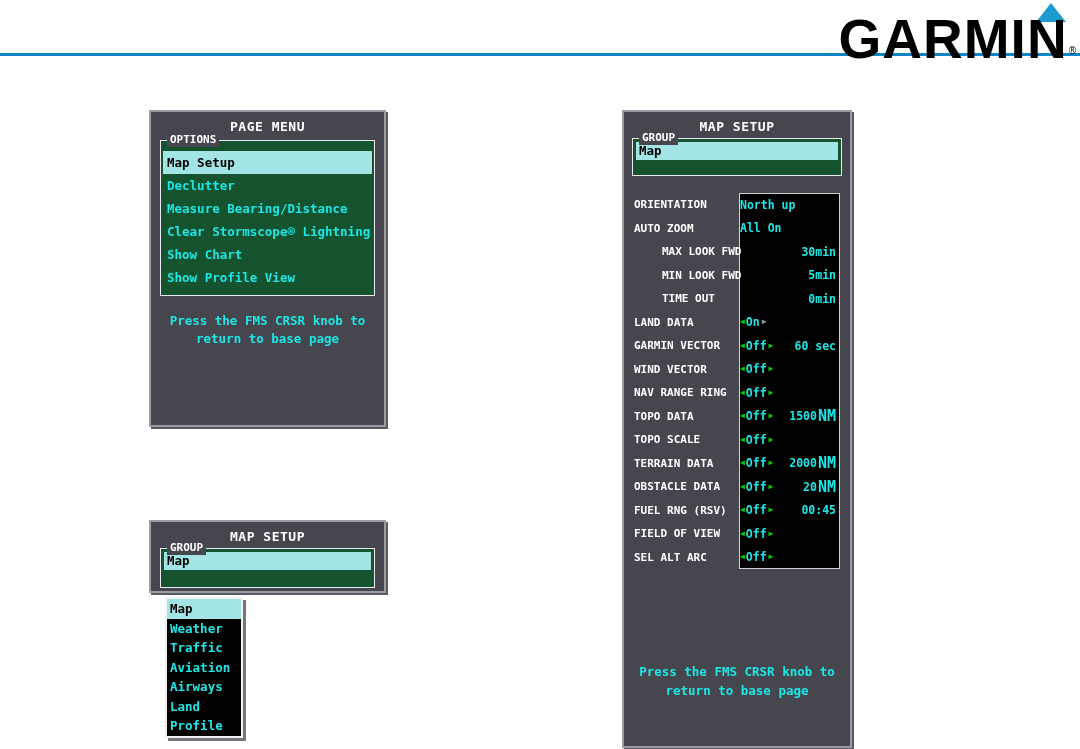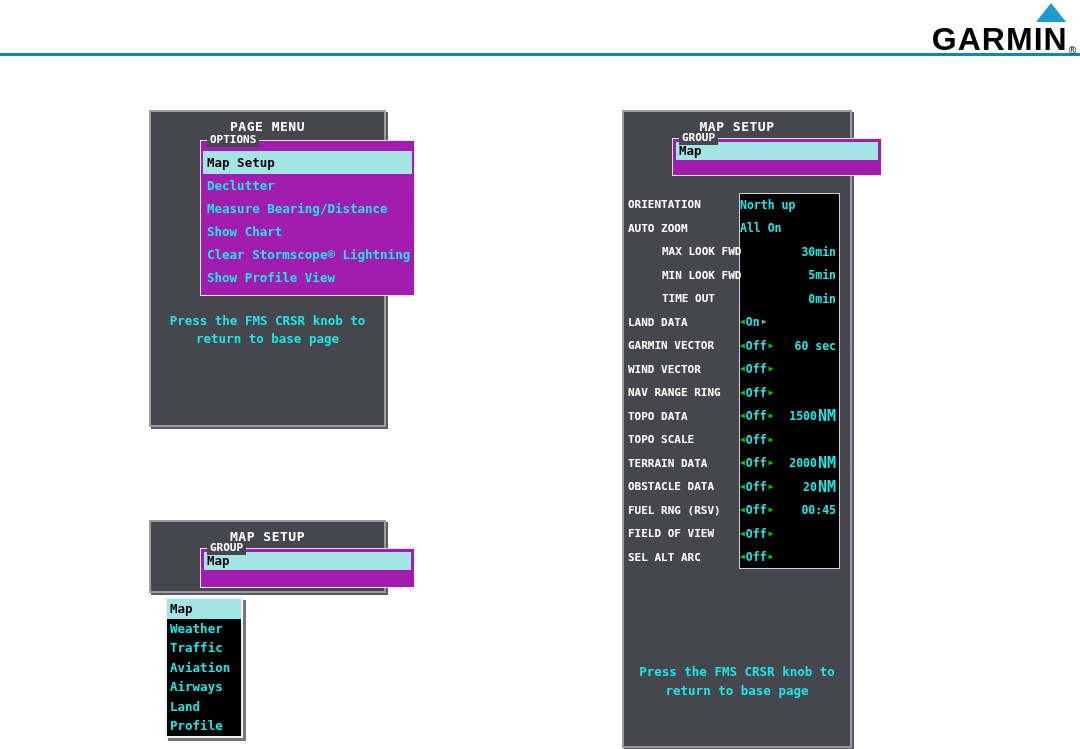--- a/index.html
+++ b/index.html
@@ -21,36 +21,36 @@
   
   .topline{position:absolute;left:0;top:53px;width:1080px;height:3px;background:var(--line-blue);}
   .brand{position:absolute;right:0;top:0;width:230px;height:64px;}
   .brand-triangle{
     position:absolute;top:3px;right:14px;width:0;height:0;
     border-left:15px solid transparent;border-right:15px solid transparent;
     border-bottom:19px solid var(--garmin-blue);
   }
   .brand-row{position:absolute;top:20px;right:4px;display:flex;align-items:flex-end;}
   .brand-name{
-    font-family:"Liberation Sans", sans-serif;font-weight:bold;font-size:32px;line-height:38px;
+    font-family:"Liberation Sans", sans-serif;font-weight:bold;font-size:55px;line-height:38px;
     letter-spacing:1px;color:#000;
   }
   .brand-reg{font-family:"Liberation Sans", sans-serif;font-size:10px;color:#000;margin:0 0 2px 1px;}
 
   
   .panel{
     position:absolute;background:var(--panel);
     border:2px solid #9b9ba3;
     box-shadow:2px 2px 0 0 #5a5a60;
   }
   .ptitle{
     color:#fff;font-size:13px;font-weight:bold;text-align:center;margin-top:7px;
     letter-spacing:0.5px;white-space:nowrap;
   }
-  .gbox{position:absolute;background:#a21caf;border:1px solid #e9e9ef;margin-left:40px;}
+  .gbox{position:absolute;background:#14532d;border:1px solid #e9e9ef;}
   .legend{
     position:absolute;top:-8px;left:6px;background:var(--panel);color:#fff;
     font-size:11px;font-weight:bold;line-height:14px;padding:0 3px;white-space:nowrap;
   }
 
   
   .p1{left:149px;top:110px;width:237px;height:317px;}
   .obox{left:9px;top:28px;width:215px;height:156px;padding-top:10px;}
   .mitem{
     height:23px;line-height:23px;color:var(--cyan);font-size:12.5px;font-weight:bold;
@@ -82,21 +82,21 @@
   
   .p3{left:622px;top:110px;width:230px;height:638px;}
   .grpbox3{left:8px;top:26px;width:210px;height:38px;}
   .settings{position:absolute;left:0;top:81px;width:226px;height:376px;}
   .valbox{
     position:absolute;left:115px;top:0;width:101px;height:376px;background:#000;
     border:1px solid #cfcfd5;z-index:0;
   }
   .srow{position:relative;z-index:1;height:23.5px;display:flex;align-items:center;}
   .slbl{
-    width:115px;padding-left:4px;color:#fff;font-size:11px;font-weight:bold;white-space:nowrap;
+    width:115px;padding-left:10px;color:#fff;font-size:11px;font-weight:bold;white-space:nowrap;
   }
   .slbl.ind{padding-left:38px;}
   .sval{
     width:101px;padding:0 4px 0 1px;display:flex;align-items:center;
     font-size:11.5px;font-weight:bold;color:var(--cyan);white-space:nowrap;
   }
   .sp{flex:1;}
   .arrl,.arrr{color:var(--green);font-size:8px;line-height:8px;}
   .arrl{margin-right:1px;}
   .arrr{margin-left:2px;}
@@ -121,22 +121,22 @@
     </div>
   </div>
 
   <div class="panel p1">
     <div class="ptitle">PAGE MENU</div>
     <div class="gbox obox">
       <span class="legend">OPTIONS</span>
       <div class="mitem sel">Map Setup</div>
       <div class="mitem">Declutter</div>
       <div class="mitem">Measure Bearing/Distance</div>
+      <div class="mitem">Clear Stormscope® Lightning</div>
       <div class="mitem">Show Chart</div>
-      <div class="mitem">Clear Stormscope® Lightning</div>
       <div class="mitem">Show Profile View</div>
     </div>
     <div class="pfooter">
       <div>Press the FMS CRSR knob to</div>
       <div>return to base page</div>
     </div>
   </div>
 
   <div class="panel p2">
     <div class="ptitle">MAP SETUP</div>

